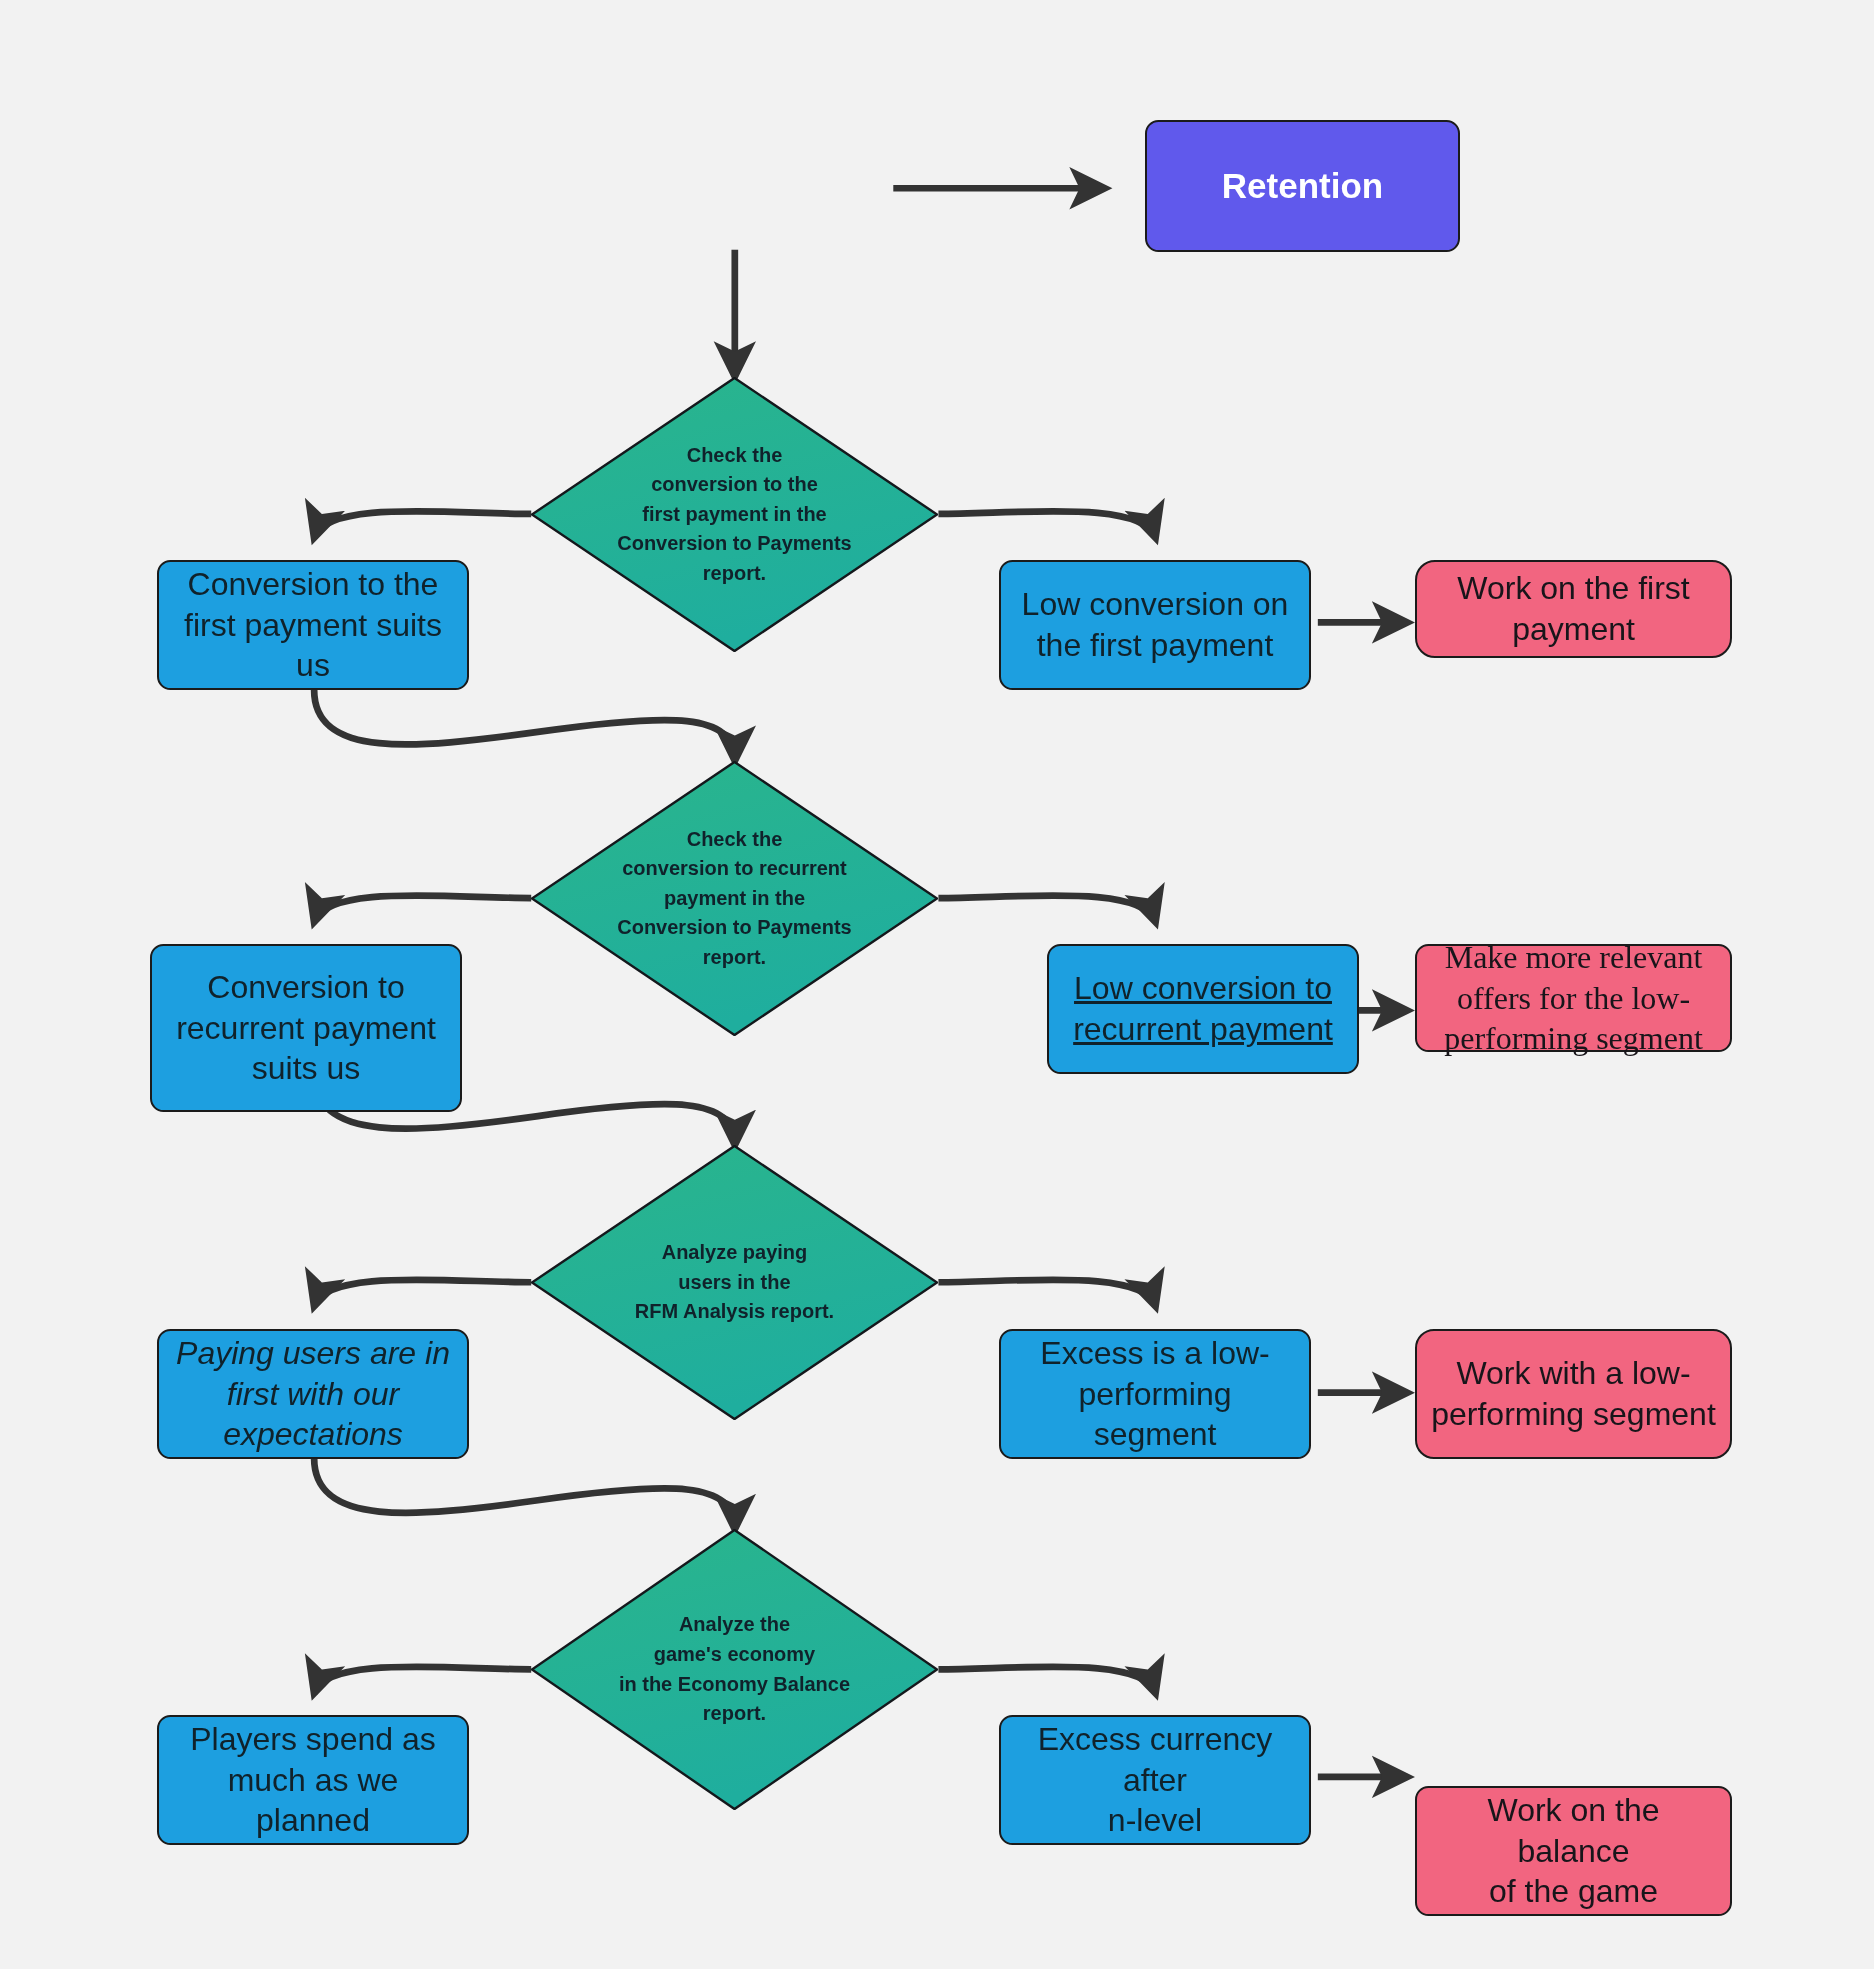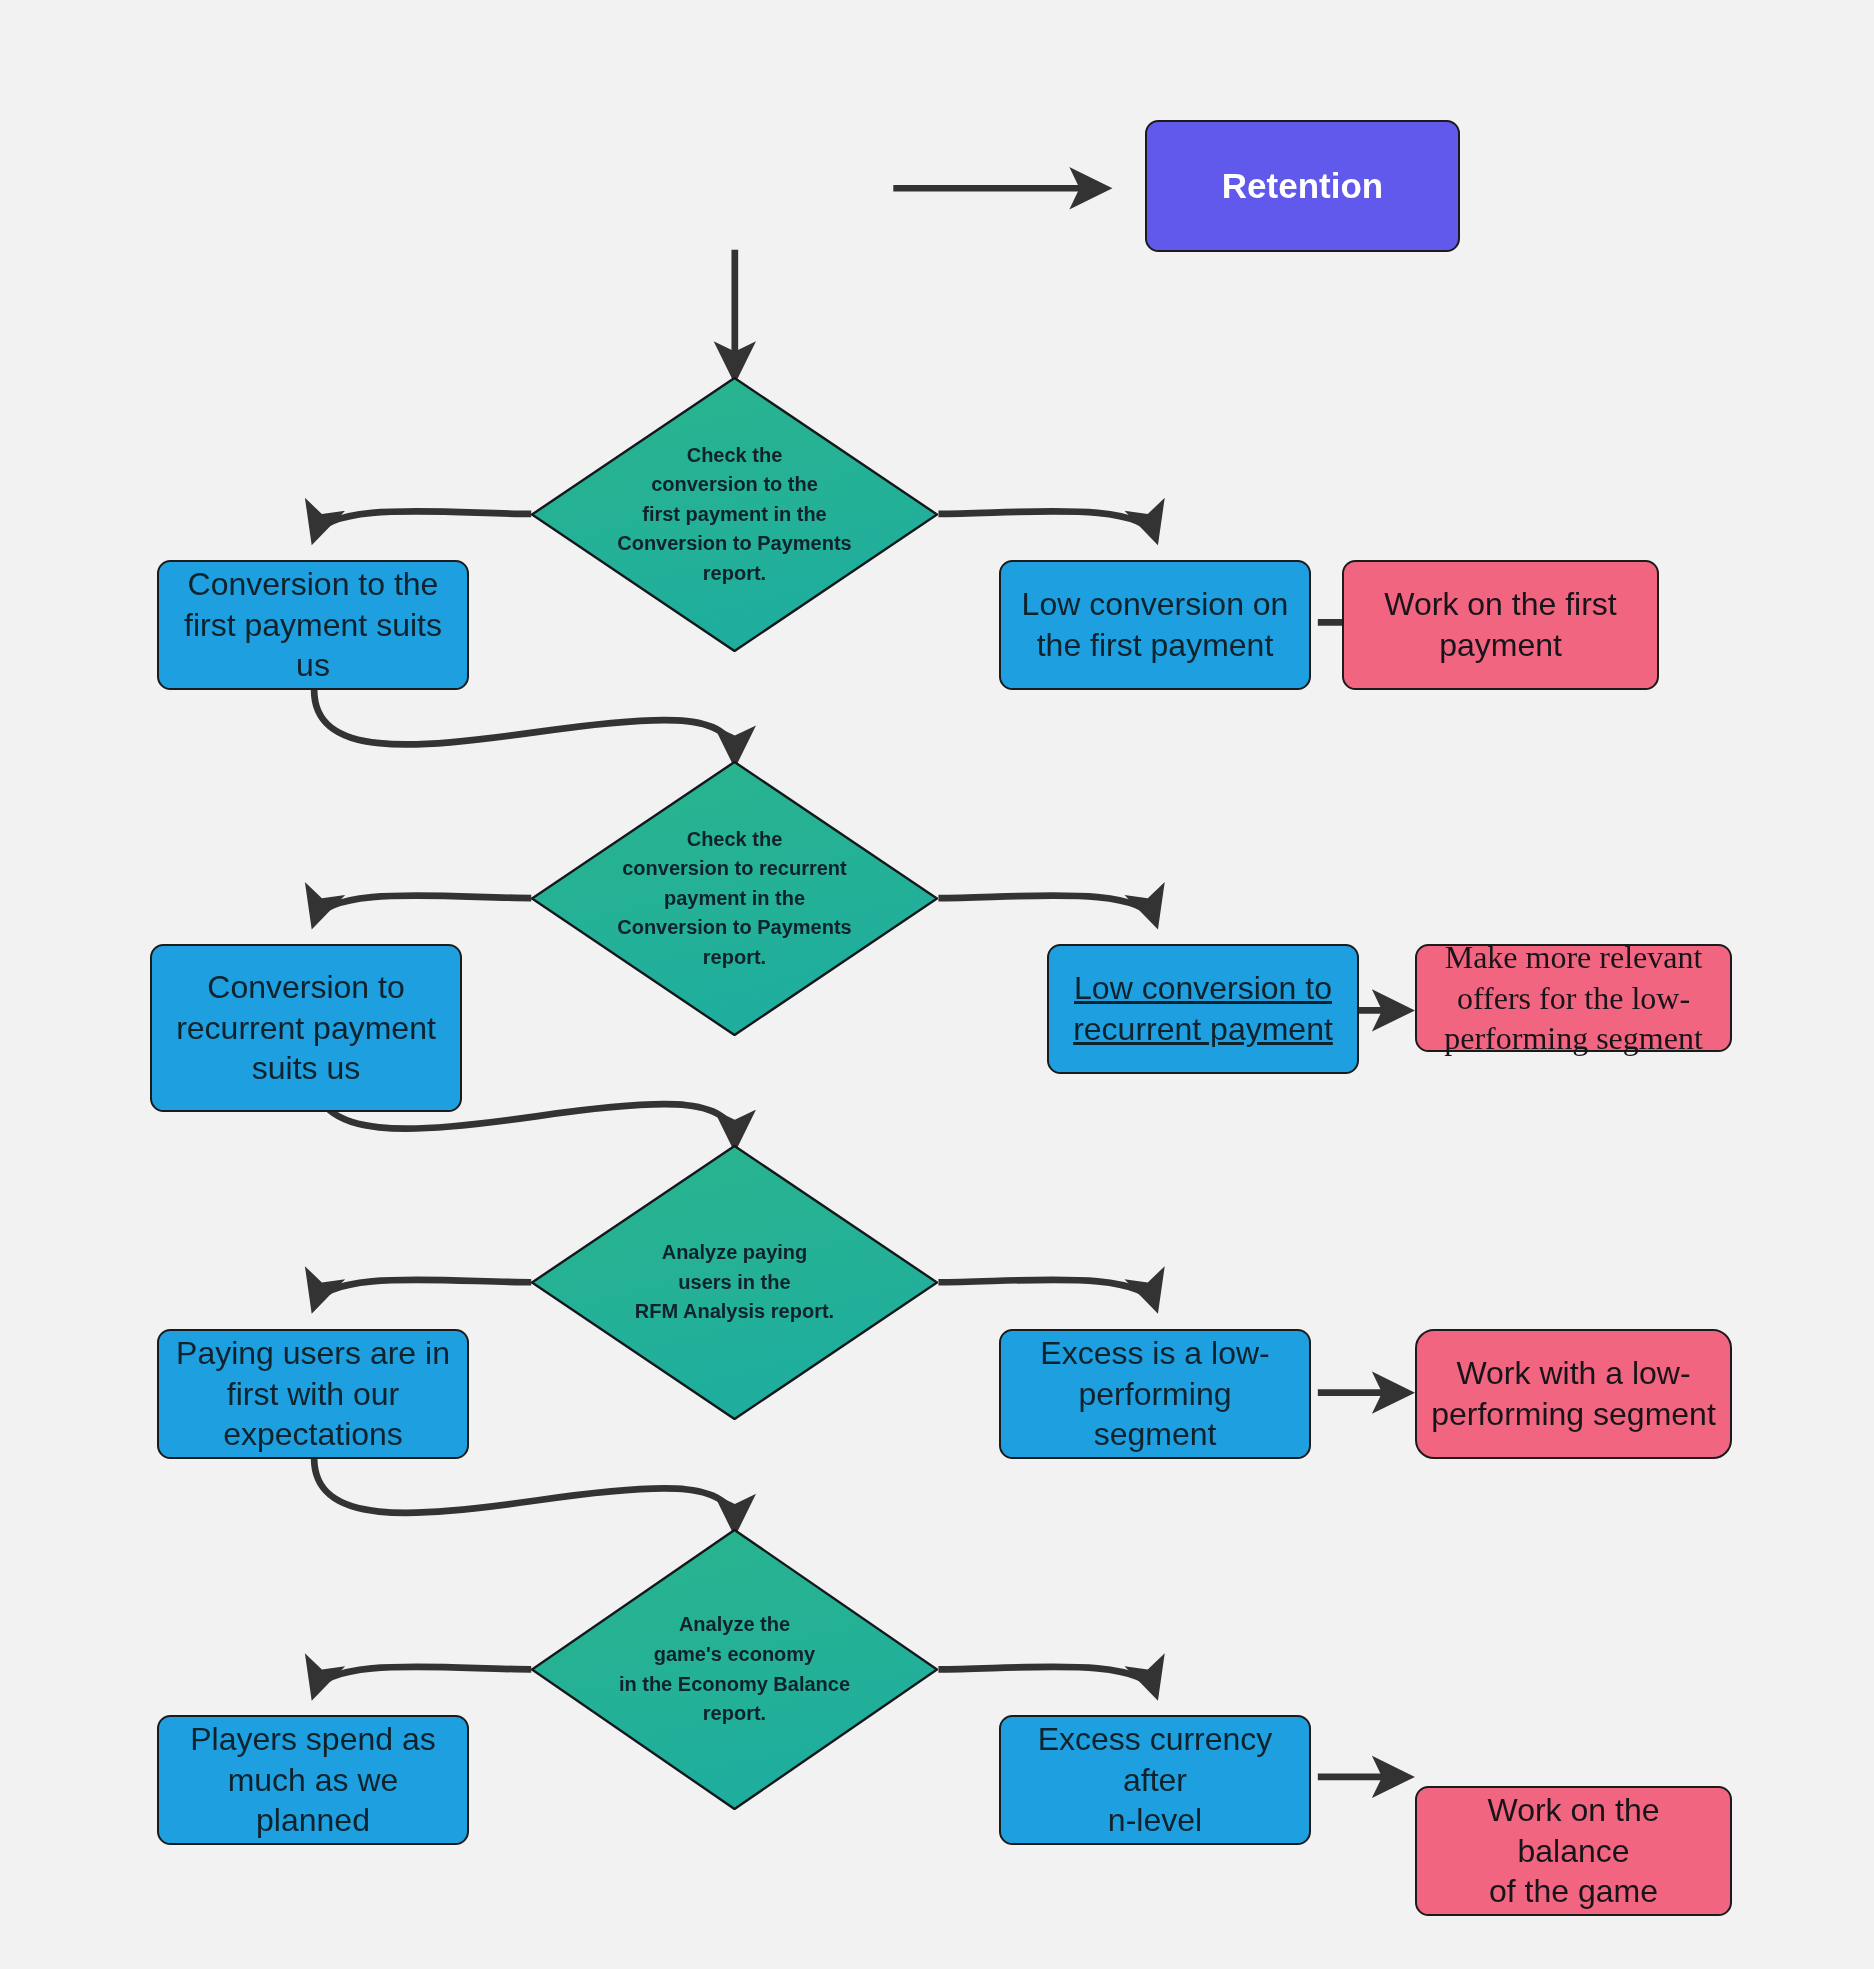--- a/index.html
+++ b/index.html
@@ -142,21 +142,21 @@
       </div>
   </div>
 
   <div class="node rect blue" style="left:999px; top:560px; width:312px; height:130px;">
     <div class="label">
         <div>Low conversion on</div>
         <div>the first payment</div>
       </div>
   </div>
 
-  <div class="node rect pink" style="left:1342px; top:560px; width:317px; height:130px;">
+  <div class="node rect pink" style="left:1415px; top:560px; width:317px; height:98px;border-radius:20px;">
     <div class="label">
         <div>Work on the first</div>
         <div>payment</div>
       </div>
   </div>
 
   <div class="node diamond" style="left:531px; top:761px; width:407px; height:275px;">
     <svg class="dshape" viewBox="0 0 424 286" preserveAspectRatio="none">
       <polygon points="212,1 423,143 212,285 1,143" fill="url(#dgrad)" stroke="#14181c" stroke-width="2.5"></polygon>
     </svg>
@@ -196,21 +196,21 @@
     <svg class="dshape" viewBox="0 0 424 286" preserveAspectRatio="none">
       <polygon points="212,1 423,143 212,285 1,143" fill="url(#dgrad)" stroke="#14181c" stroke-width="2.5"></polygon>
     </svg>
     <div class="label">
         <div>Analyze paying</div>
         <div>users in the</div>
         <div>RFM Analysis report.</div>
       </div>
   </div>
 
-  <div class="node rect blue" style="left:157px; top:1329px; width:312px; height:130px;">
+  <div class="node rect blue" style="left:157px; top:1329px; width:312px; height:130px;font-style:italic;">
     <div class="label">
         <div>Paying users are in</div>
         <div>first with our</div>
         <div>expectations</div>
       </div>
   </div>
 
   <div class="node rect blue" style="left:999px; top:1329px; width:312px; height:130px;">
     <div class="label">
         <div>Excess is a low-</div>

